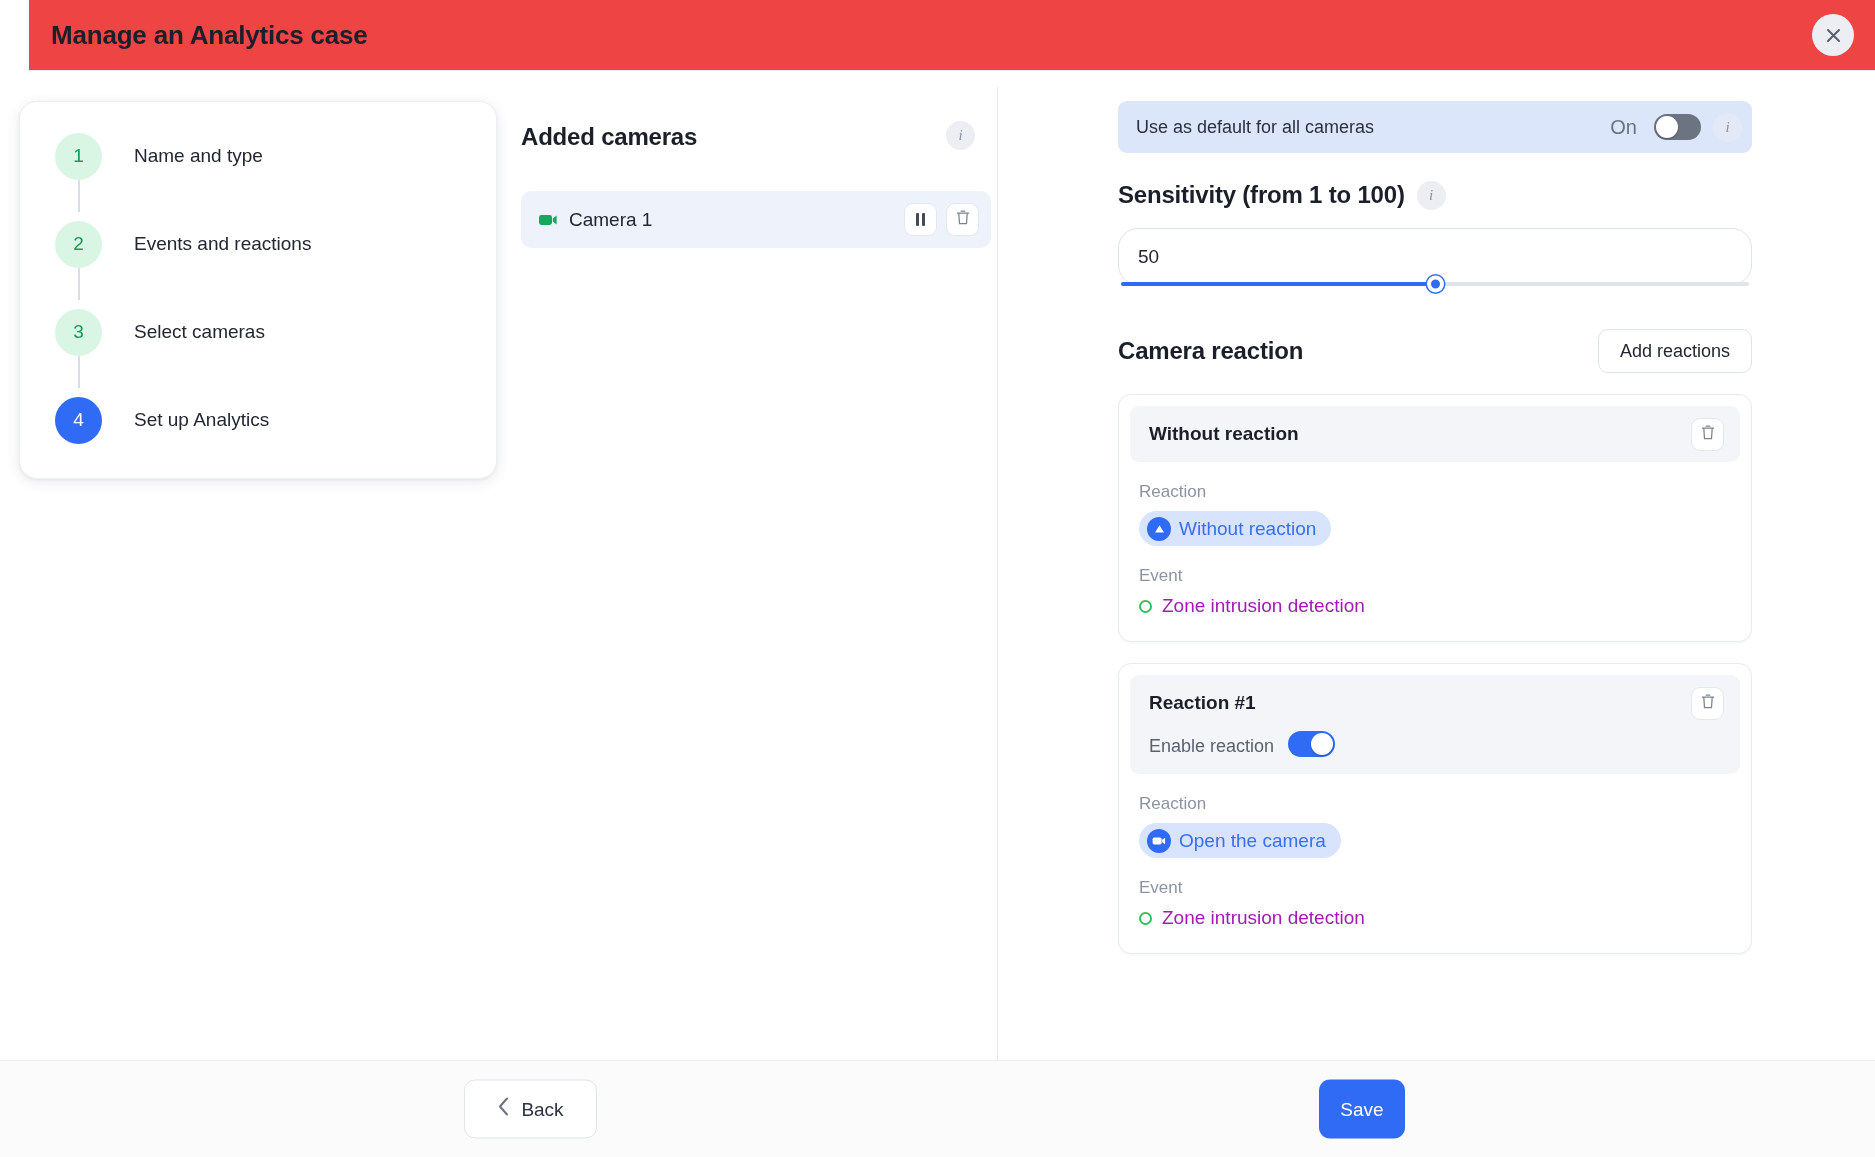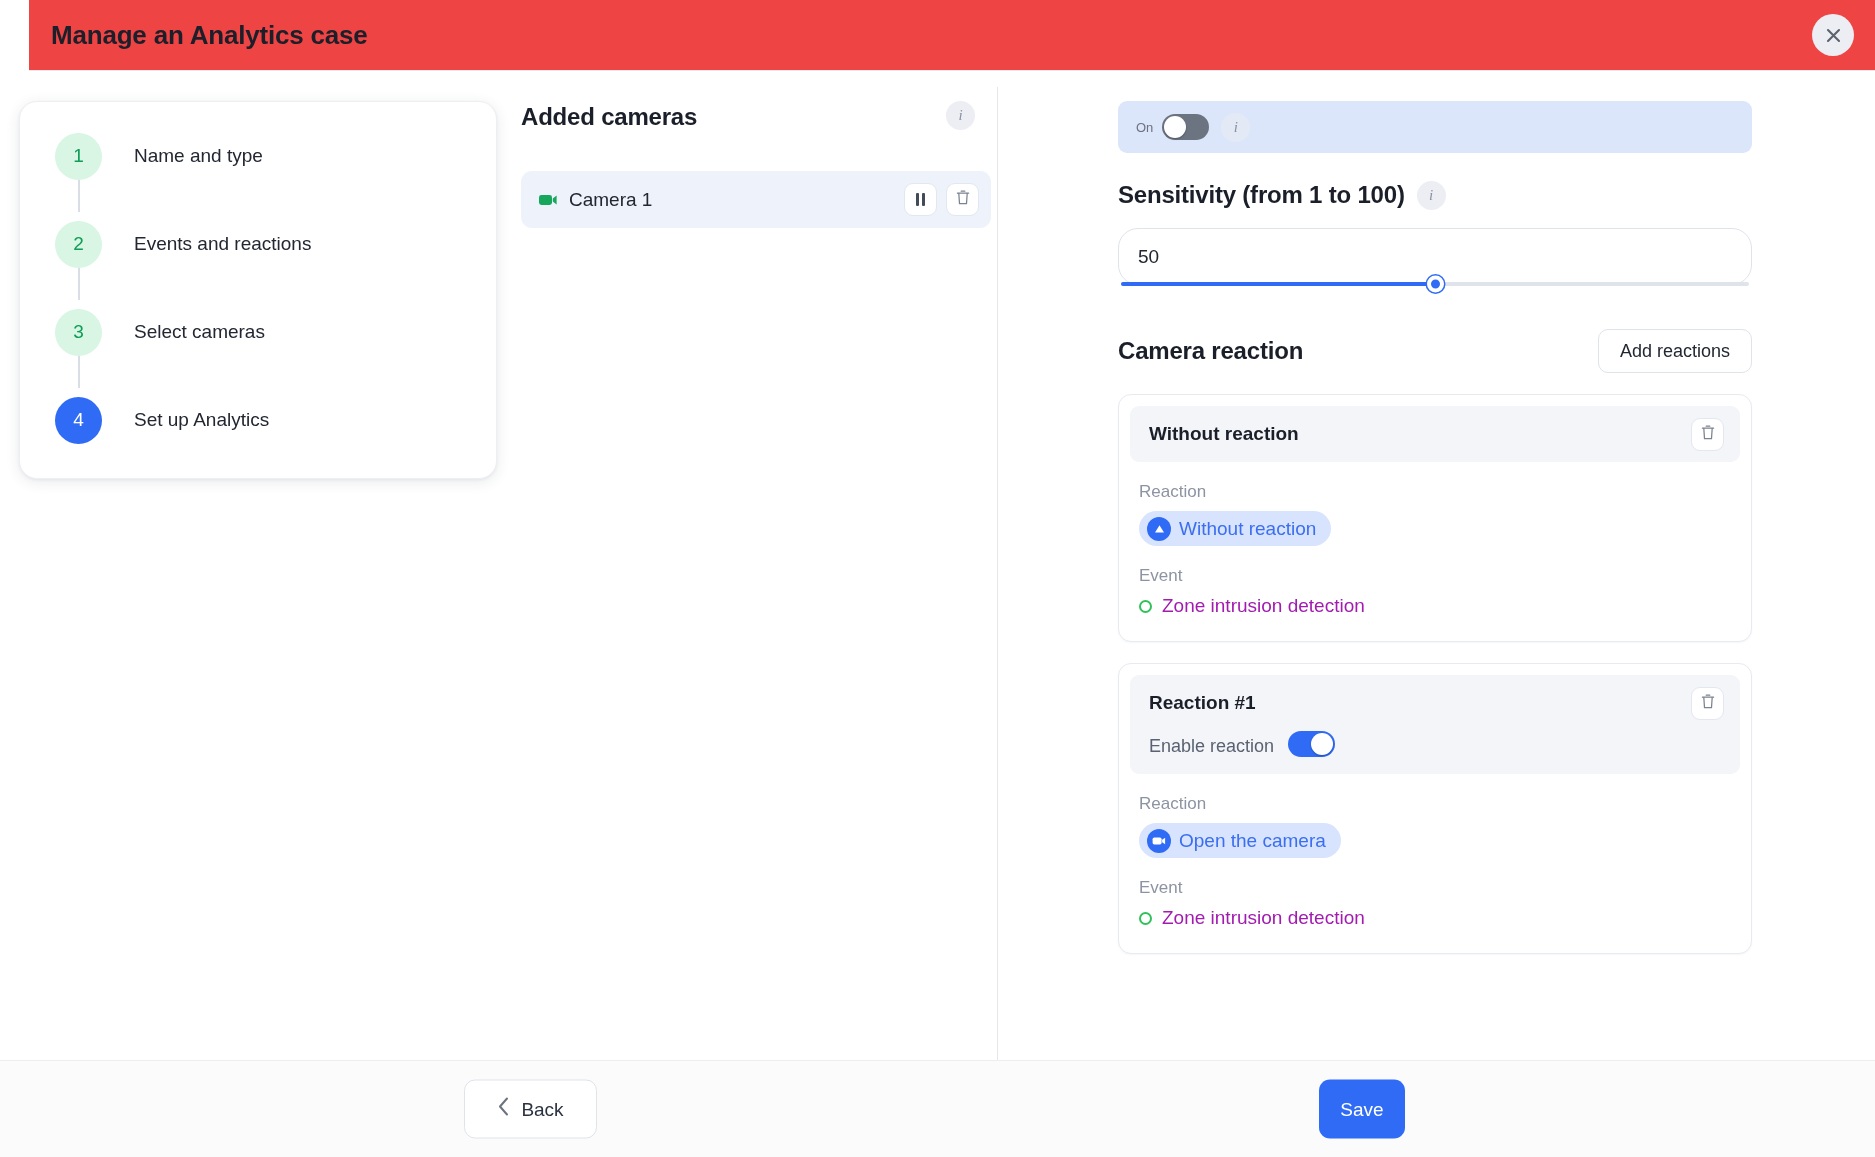--- a/index.html
+++ b/index.html
@@ -104,21 +104,21 @@
     left: 58px;
     width: 2px;
     height: 32px;
     background: #d9dde6;
     z-index: 1;
   }
 
   
   .cameras-col {
     position: absolute;
-    left: 521px; top: 26px;
+    left: 521px; top: 46px;
     width: 470px;
   }
   .cameras-head {
     position: relative;
     display: flex;
     align-items: center;
     height: 40px;
   }
   .cameras-title {
     font-size: 24px;
@@ -189,23 +189,23 @@
     display: flex;
     align-items: center;
     padding: 0 10px 0 18px;
   }
   .default-bar .lbl {
     font-size: 18px;
     color: #2a3140;
     flex: 1 1 auto;
   }
   .toggle-state {
-    font-size: 13px;
+    font-size: 20px;
     color: #6b7280;
-    margin-right: 9px;
+    margin-right: 17px;
   }
   .toggle {
     position: relative;
     width: 47px; height: 26px;
     border-radius: 13px;
     background: #6c7482;
     cursor: pointer;
     flex: 0 0 47px;
   }
   .toggle .knob {
@@ -485,20 +485,21 @@
           </span>
         </span>
       </div>
     </div>
 
     <div class="v-divider"></div>
 
     <div class="right-col">
 
       <div class="default-bar">
+        <span class="lbl">Use as default for all cameras</span>
         <span class="toggle-state">On</span>
         <span class="toggle">
           <span class="knob"></span>
         </span>
         <span class="info-dot">i</span>
       </div>
 
       <div class="section-title-row">
         <span class="section-title">Sensitivity (from 1 to 100)</span>
         <span class="info-dot">i</span>

